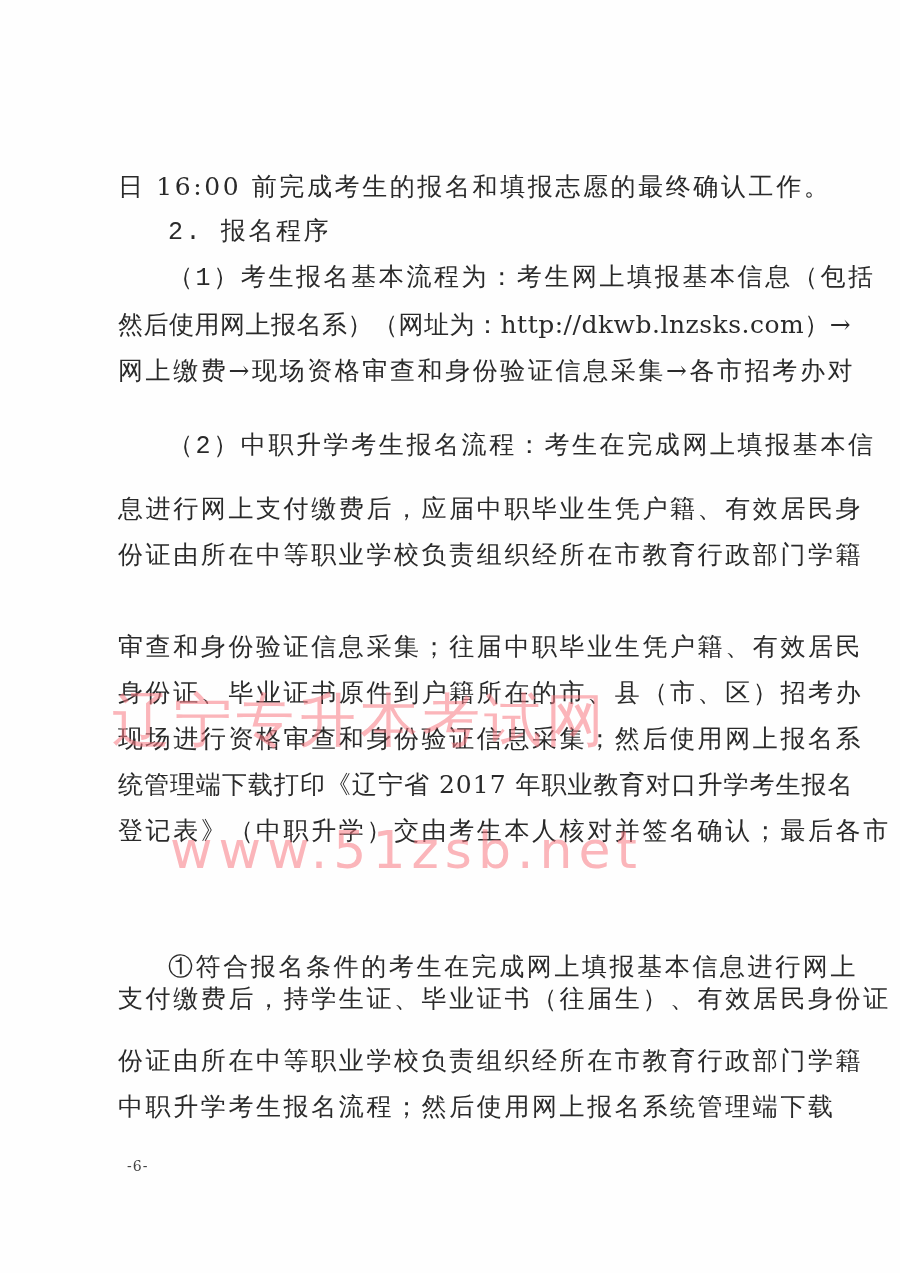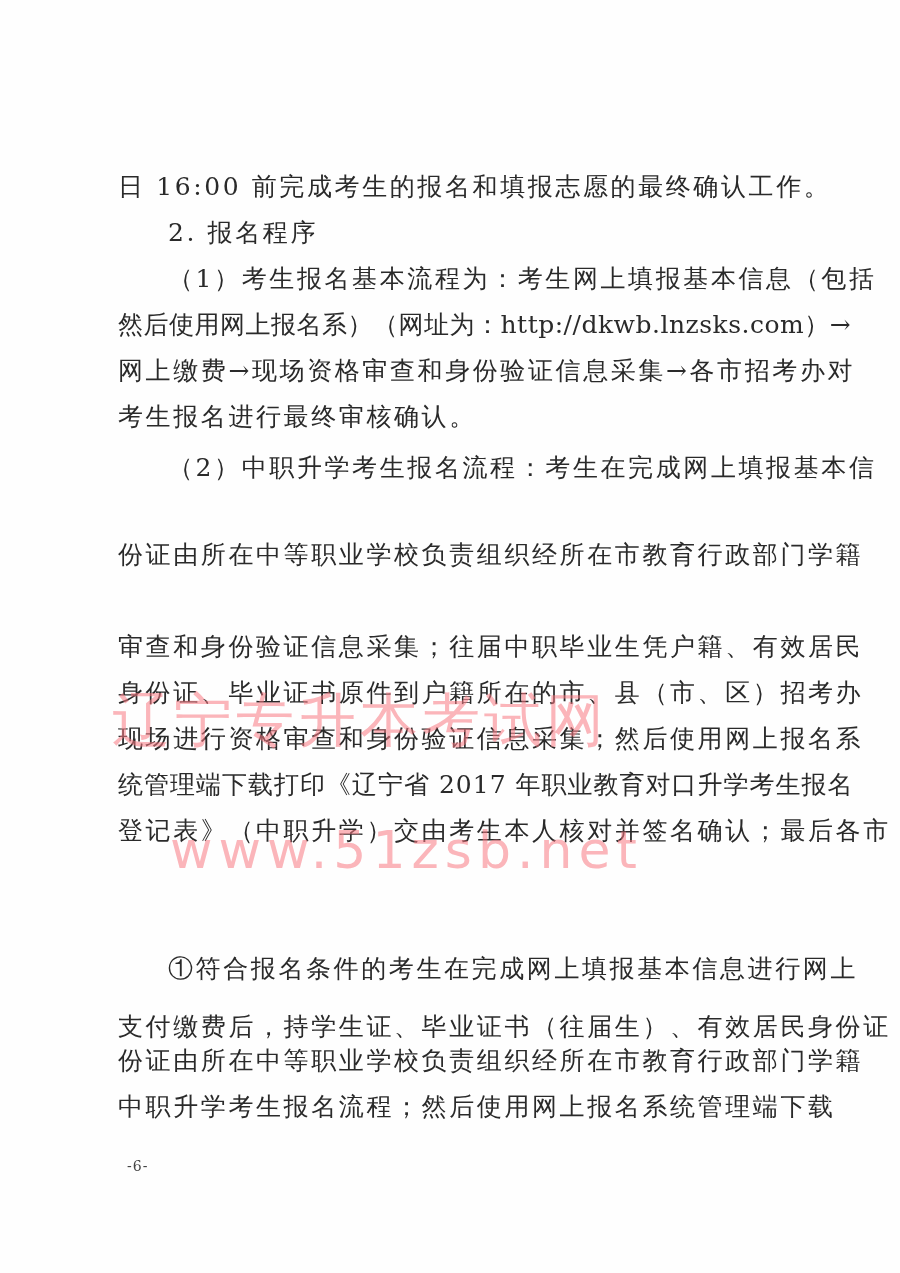--- a/index.html
+++ b/index.html
@@ -26,21 +26,21 @@
       left: 118px;
       width: 668px;
       font-size: 25px;
       line-height: 30px;
       white-space: nowrap;
       letter-spacing: 2.6px;
       text-align: justify;
       text-align-last: justify;
     }
     .line.last { text-align-last: left; }
-    .line.indent { left: 168px; width: 618px; }
+    .line.indent { left: 168px; width: 618px; font-family: Liberation Mono, monospace; }
     .page-number {
       position: absolute;
       left: 127px;
       top: 1157px;
       font-size: 14px;
       line-height: 18px;
       color: #444;
       letter-spacing: 1px;
     }
     .watermark {
@@ -78,30 +78,30 @@
 </head>
 <body>
 
 <div class="page">
 
   <div class="line last" style="top:172px">日 16:00 前完成考生的报名和填报志愿的最终确认工作。</div>
   <div class="line indent last" style="top:218px">2. 报名程序</div>
   <div class="line indent" style="top:264px">（1）考生报名基本流程为：考生网上填报基本信息（包括</div>
   <div class="line" style="top:310px; letter-spacing:0.5px">然后使用网上报名系）（网址为：http://dkwb.lnzsks.com）→</div>
   <div class="line" style="top:356px">网上缴费→现场资格审查和身份验证信息采集→各市招考办对</div>
-  <div class="line last" style="top:402px">考生报名进行最终审核确认。</div>
-  <div class="line indent" style="top:453px">（2）中职升学考生报名流程：考生在完成网上填报基本信</div>
+  <div class="line indent" style="top:432px">（2）中职升学考生报名流程：考生在完成网上填报基本信</div>
+  <div class="line" style="top:494px">息进行网上支付缴费后，应届中职毕业生凭户籍、有效居民身</div>
   <div class="line" style="top:540px">份证由所在中等职业学校负责组织经所在市教育行政部门学籍</div>
   <div class="line" style="top:632px">审查和身份验证信息采集；往届中职毕业生凭户籍、有效居民</div>
   <div class="line" style="top:678px">身份证、毕业证书原件到户籍所在的市、县（市、区）招考办</div>
   <div class="line" style="top:724px">现场进行资格审查和身份验证信息采集；然后使用网上报名系</div>
   <div class="line" style="top:770px; letter-spacing:1px">统管理端下载打印《辽宁省 2017 年职业教育对口升学考生报名</div>
   <div class="line" style="top:816px">登记表》（中职升学）交由考生本人核对并签名确认；最后各市</div>
   <div class="line indent" style="top:954px">①符合报名条件的考生在完成网上填报基本信息进行网上</div>
-  <div class="line" style="top:1012px">支付缴费后，持学生证、毕业证书（往届生）、有效居民身份证</div>
+  <div class="line" style="top:984px">支付缴费后，持学生证、毕业证书（往届生）、有效居民身份证</div>
   <div class="line" style="top:1046px">份证由所在中等职业学校负责组织经所在市教育行政部门学籍</div>
   <div class="line" style="top:1092px">中职升学考生报名流程；然后使用网上报名系统管理端下载</div>
 
   <div class="page-number">-6-</div>
 
   <div class="watermark wm-cn">辽宁专升本考试网</div>
   <div class="watermark wm-url">www.51zsb.net</div>
 
   <div class="speck"></div>
 </div>

